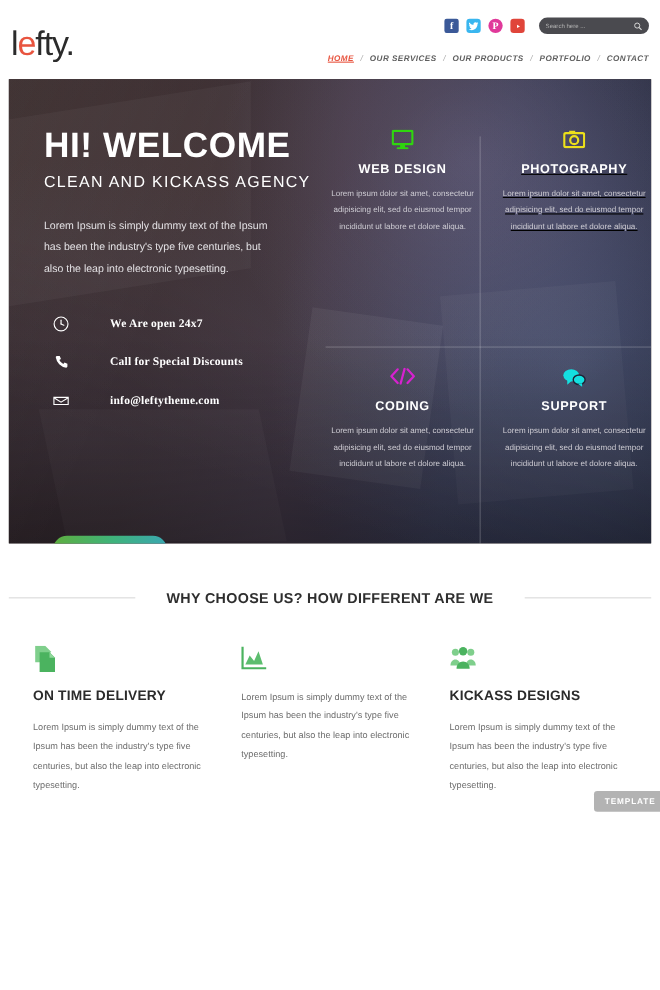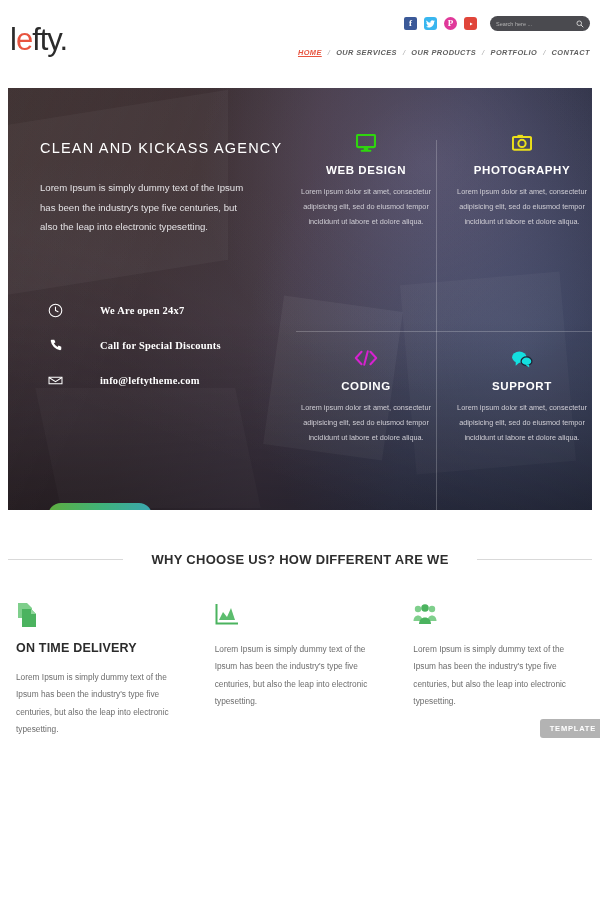--- a/index.html
+++ b/index.html
@@ -6,21 +6,21 @@
   html, body {
     width:600px; height:900px;
     background:#ffffff;
     font-family:"Liberation Sans", sans-serif;
     overflow:hidden;
   }
 
   
   .header {
     position:relative;
-    height:88px;
+    height:72px;
     background:#ffffff;
   }
   .logo {
     position:absolute; left:10px; top:22px;
     font-size:31px; font-weight:400;
     letter-spacing:-1px; color:#2b2b2b;
     font-family:"Liberation Sans", sans-serif;
   }
   .logo .accent { color:#e8543f; }
 
@@ -157,21 +157,21 @@
     background:rgba(255,255,255,0.22);
   }
   .divider-v {
     position:absolute; left:140px; top:6px; width:1px; height:385px;
     background:rgba(255,255,255,0.22);
   }
   .svc {
     position:absolute; width:140px; text-align:center;
   }
   .svc-1 { left:0;   top:0; }
-  .svc-2 { left:156px; top:0; }
+  .svc-2 { left:156px; top:0;text-decoration:underline; }
   .svc-3 { left:0;   top:216px; }
   .svc-4 { left:156px; top:216px; }
   .svc-ico { height:20px; margin-bottom:10px; }
   .svc-title {
     color:#ffffff; font-size:11.5px; font-weight:bold;
     letter-spacing:0.6px; margin-bottom:9px;
   }
   .svc-text {
     color:#cfcdd4; font-size:7.3px; line-height:2.05;
   }
@@ -182,21 +182,21 @@
     display:flex; align-items:center; gap:28px;
     padding:0 8px;
   }
   .rule { flex:1; height:1px; background:#d9d9d9; }
   .section-title {
     font-size:13px; font-weight:bold; color:#2e2e2e;
     letter-spacing:0.3px; white-space:nowrap;
   }
 
   .features {
-    display:flex; margin-top:36px; padding:0 16px; gap:28px;
+    display:flex; margin-top:36px; padding:0 30px; gap:28px;
   }
   .feature { flex:1; }
   .feat-ico { height:24px; margin-bottom:14px; }
   .feat-title {
     font-size:12.5px; font-weight:bold; color:#2b2b2b;
     letter-spacing:0.2px; margin-bottom:14px;
   }
   .feat-text {
     font-size:8.3px; color:#6d6d6d; line-height:2.1;
   }
@@ -260,20 +260,21 @@
     <div class="hero-bg">
       <div class="shape shape-a"></div>
       <div class="shape shape-b"></div>
       <div class="shape shape-c"></div>
       <div class="shape shape-d"></div>
     </div>
 
     <div class="hero-inner">
 
       <div class="hero-left">
+        <div class="hero-title">HI!  WELCOME</div>
         <div class="hero-sub">CLEAN AND KICKASS AGENCY</div>
         <div class="hero-desc">Lorem Ipsum is simply dummy text of the Ipsum has been the industry's type five centuries, but also the leap into electronic typesetting.</div>
       </div>
 
       <div class="contact-list">
         <div class="contact-row">
           <svg class="contact-ico" viewBox="0 0 20 20">
             <circle cx="10" cy="10" r="8.4" fill="none" stroke="#fff" stroke-width="1.4"></circle>
             <line x1="10" y1="10" x2="10" y2="5.4" stroke="#fff" stroke-width="1.4" stroke-linecap="round"></line>
             <line x1="10" y1="10" x2="13.4" y2="11.6" stroke="#fff" stroke-width="1.4" stroke-linecap="round"></line>
@@ -389,19 +390,20 @@
       <div class="feat-ico">
         <svg width="24" height="22" viewBox="0 0 24 22">
           <circle cx="5" cy="6" r="3.2" fill="#7fcf8c"></circle>
           <path fill="#7fcf8c" d="M0.5 18c0-3.2 2-5.4 4.5-5.4S9.5 14.8 9.5 18z"></path>
           <circle cx="19" cy="6" r="3.2" fill="#7fcf8c"></circle>
           <path fill="#7fcf8c" d="M14.5 18c0-3.2 2-5.4 4.5-5.4s4.5 2.2 4.5 5.4z"></path>
           <circle cx="12" cy="5" r="3.8" fill="#4bb35f"></circle>
           <path fill="#4bb35f" d="M6 21c0-3.9 2.6-6.6 6-6.6s6 2.7 6 6.6z"></path>
         </svg>
       </div>
+      <div class="feat-title">KICKASS DESIGNS</div>
       <div class="feat-text">Lorem Ipsum is simply dummy text of the Ipsum has been the industry's type five centuries, but also the leap into electronic typesetting.</div>
     </div>
   </div>
 
   <div class="template-badge">TEMPLATE</div>
 
 </div>
 
 </body></html>

